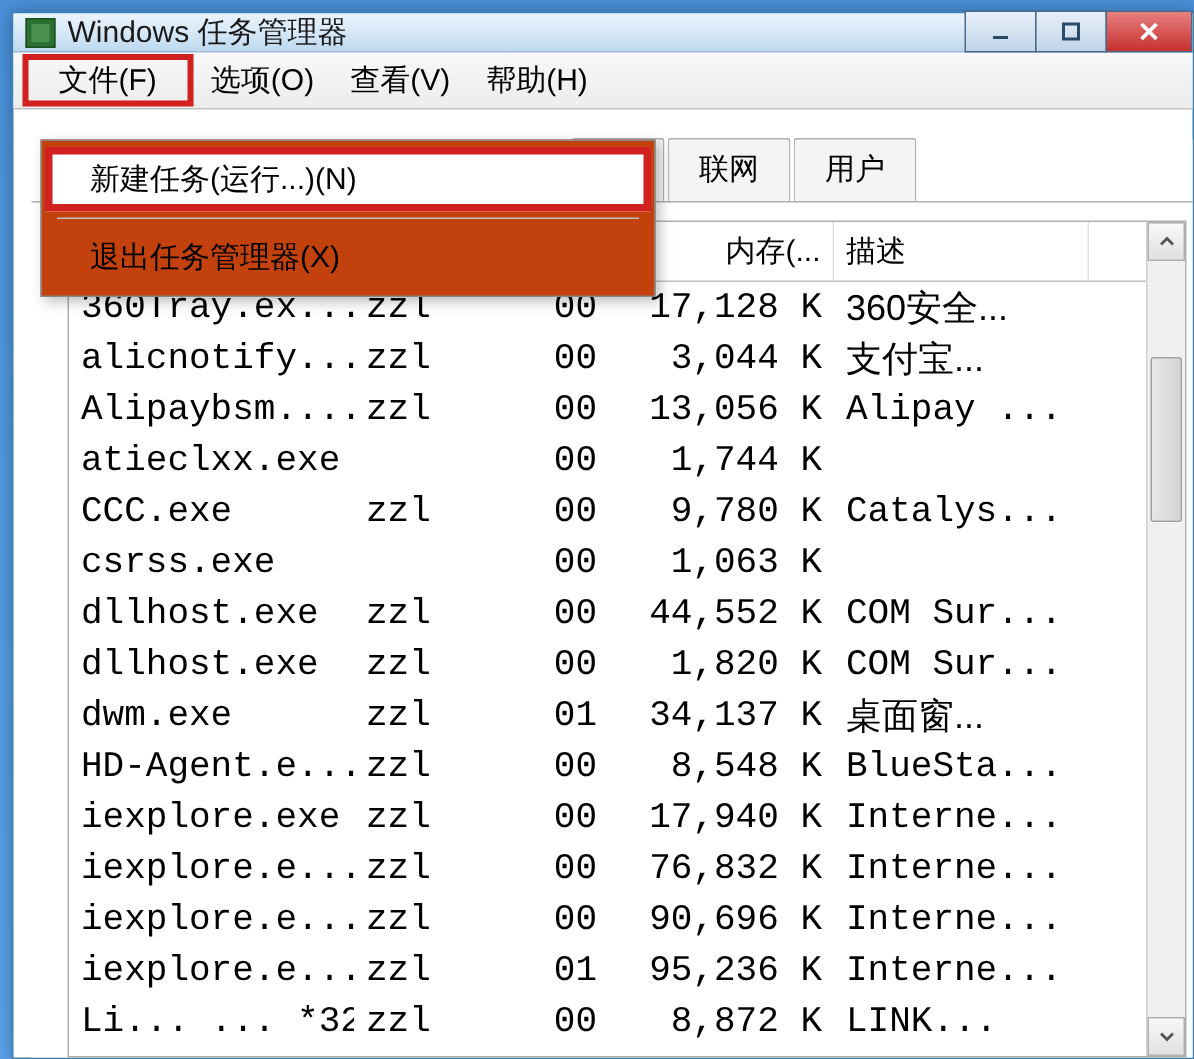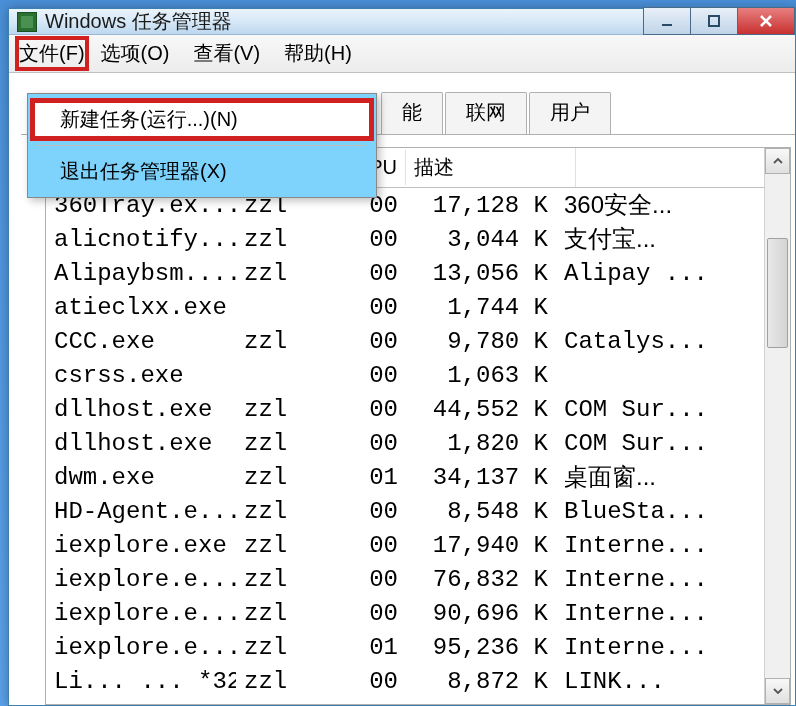--- a/index.html
+++ b/index.html
@@ -84,28 +84,28 @@
       padding: 0 6px;
       font-size: 20px;
     }
     .menu-item {
       padding: 4px 12px;
       color: #000;
       cursor: default;
     }
     .menu-item.active {
       border: 4px solid #d02020;
-      padding: 0px 0;
+      padding: 0px 20px;
     }
     .dropdown {
       position: absolute;
       left: 18px;
       top: 84px;
-      width: 350px;
-      background: #7dd3fc;
+      width: 410px;
+      background: #c2410c;
       border: 1px solid #888;
       box-shadow: 3px 3px 8px rgba(0,0,0,0.25);
       z-index: 100;
       padding: 4px 2px;
     }
     .dropdown-item {
       padding: 8px 30px;
       font-size: 20px;
       color: #000;
       cursor: default;
@@ -258,20 +258,21 @@
       <div class="tab">联网</div>
       <div class="tab">用户</div>
     </div>
 
     <div class="table-wrap">
       <div class="table-inner">
         <div class="thead">
           <div class="th col-name">映像名称</div>
           <div class="th col-user">用户名</div>
           <div class="th col-cpu">CPU</div>
+          <div class="th col-mem">内存(...</div>
           <div class="th col-desc">描述</div>
         </div>
         <div class="tbody" id="tbody">
             <div class="trow">
               <div class="td col-name">360Tray.ex...</div>
               <div class="td col-user">zzl</div>
               <div class="td col-cpu">00</div>
               <div class="td col-mem">17,128 K</div>
               <div class="td col-desc cjk">360安全...</div>
             </div>

